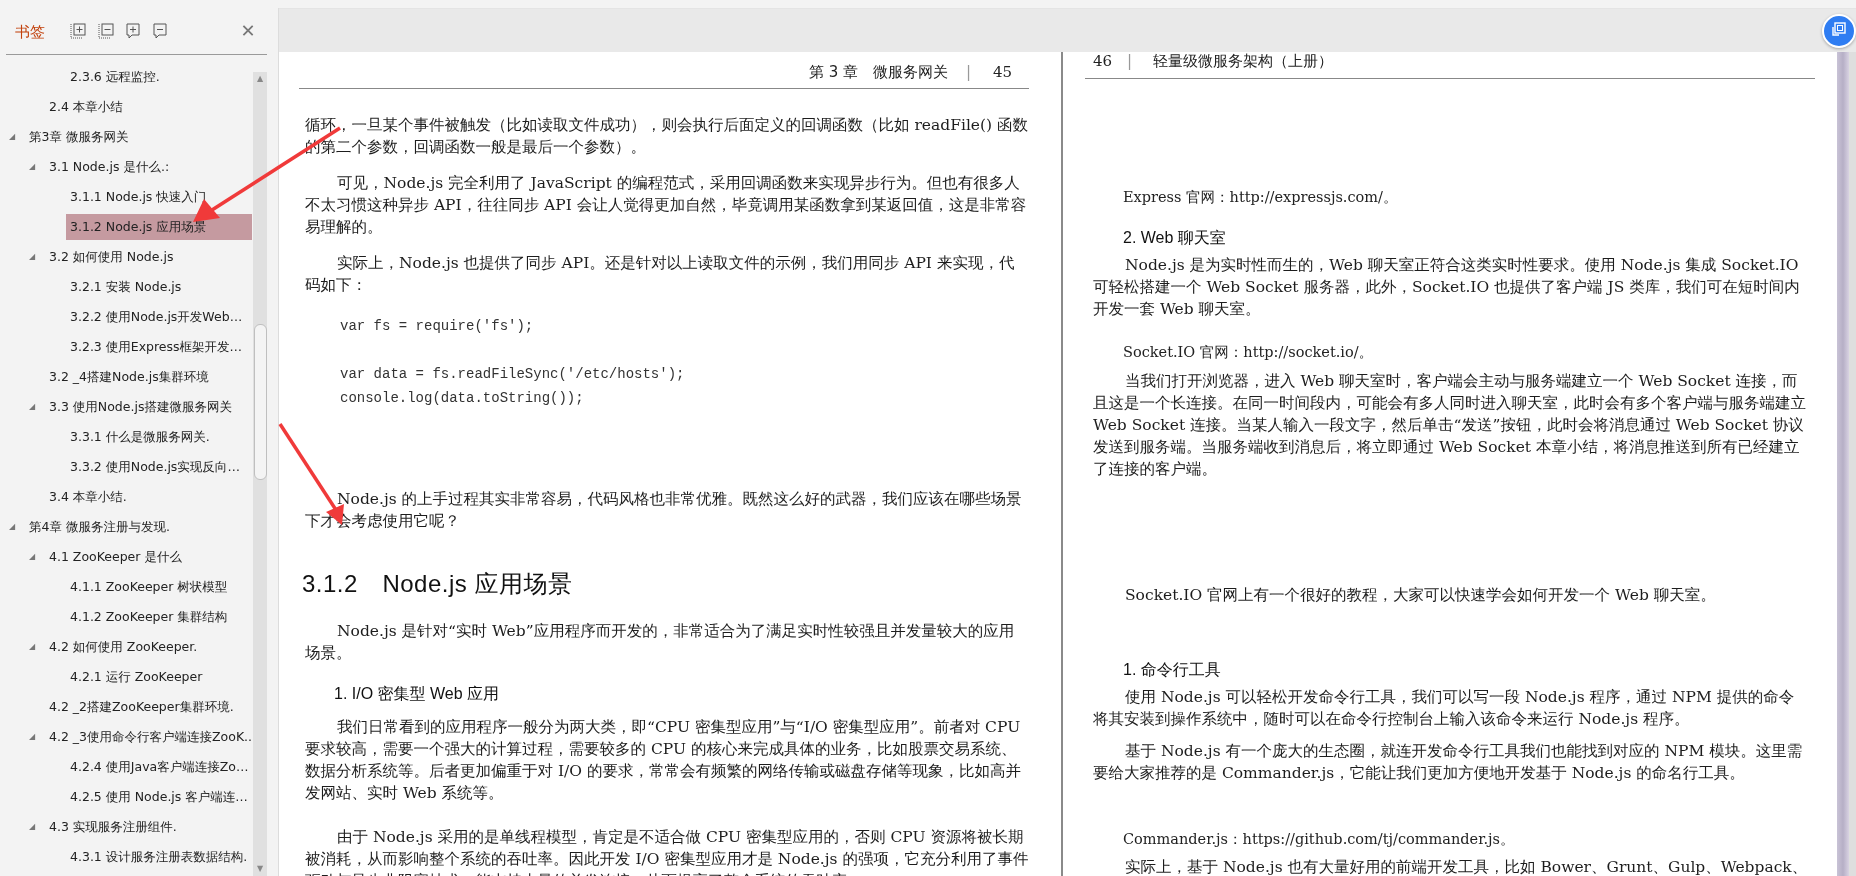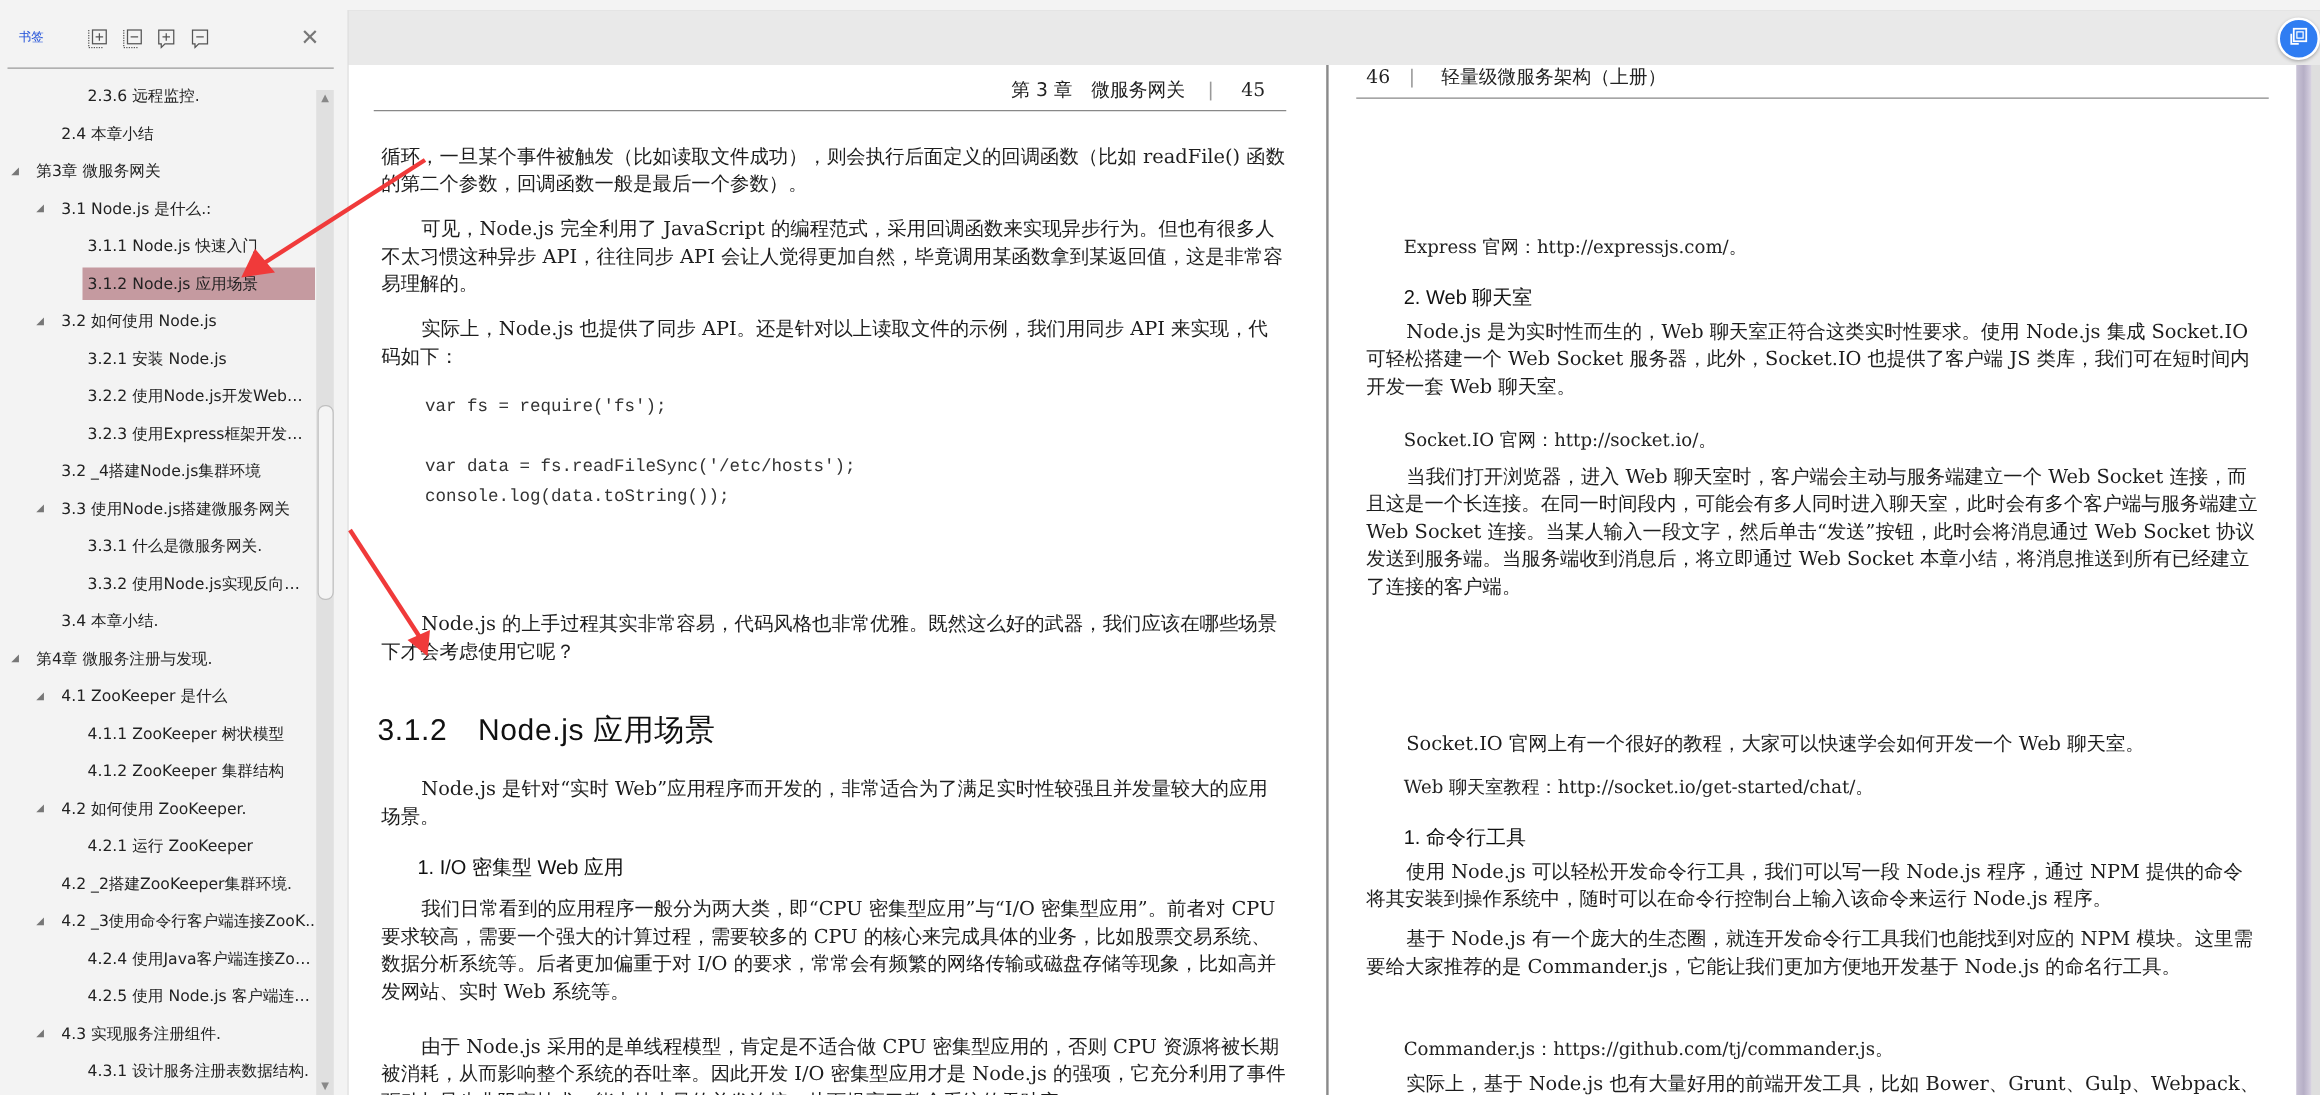--- a/index.html
+++ b/index.html
@@ -5,21 +5,21 @@
   html, body { margin:0; padding:0; }
   body {
     width:1856px; height:876px; overflow:hidden; position:relative;
     background:#e9e9e9;
     font-family:"DejaVu Sans", sans-serif;
   }
   .topbar { position:absolute; left:0; top:0; width:1856px; height:8px; background:#f3f3f3; border-bottom:1px solid #e4e4e4; }
   
   .sidebar { position:absolute; left:0; top:8px; width:278px; height:868px; background:#f3f3f3; border-right:1px solid #dcdcdc; }
   .sb-header { position:absolute; left:0; top:0; width:268px; height:46px; }
-  .sb-title { position:absolute; left:15px; top:15px; font-size:10px; color:#1d4ed8; }
+  .sb-title { position:absolute; left:15px; top:15px; font-size:15px; color:#c2410c; }
   .sb-tool { position:absolute; top:15px; width:14px; height:14px; color:#555; font-size:12px; line-height:14px; text-align:center; }
   .sb-tool svg { width:16px; height:16px; }
   .sb-close { position:absolute; left:238px; top:12px; font-size:18px; color:#777; width:20px; text-align:center; }
   .sb-sep { position:absolute; left:6px; top:46px; width:261px; height:1px; background:#9a9a9a; }
   .sb-list { position:absolute; left:0; top:56px; width:252px; height:812px; overflow:hidden; }
   .bm { position:absolute; height:26px; line-height:26px; font-size:12.5px; color:#222; white-space:nowrap; overflow:hidden; text-overflow:ellipsis; }
   .bm .tri { position:absolute; left:-20px; top:0; font-size:8px; color:#777; }
   .bm.sel { background:#c59aa0; }
   .sb-scroll { position:absolute; left:253px; top:64px; width:14px; height:804px; background:#e0e0e0; }
   .sb-scroll .up, .sb-scroll .dn { position:absolute; left:0; width:14px; height:14px; font-size:8px; color:#888; text-align:center; line-height:14px; }
@@ -154,21 +154,20 @@
     <div class="hdr" style="left:64px;top:0px;color:#999">|</div>
     <div class="hdr" style="left:90px;top:0px">轻量级微服务架构（上册）</div>
     <div class="hdr-rule" style="left:22px;top:26px;width:730px"></div>
 
     <div class="link" style="left:60px;top:136px">Express 官网：http://expressjs.com/。</div>
     <div class="h3" style="left:60px;top:176px">2. Web 聊天室</div>
     <div class="p indent" style="left:30px;top:202px;width:716px">Node.js 是为实时性而生的，Web 聊天室正符合这类实时性要求。使用 Node.js 集成 Socket.IO 可轻松搭建一个 Web Socket 服务器，此外，Socket.IO 也提供了客户端 JS 类库，我们可在短时间内开发一套 Web 聊天室。</div>
     <div class="link" style="left:60px;top:291px">Socket.IO 官网：http://socket.io/。</div>
     <div class="p indent" style="left:30px;top:318px;width:716px">当我们打开浏览器，进入 Web 聊天室时，客户端会主动与服务端建立一个 Web Socket 连接，而且这是一个长连接。在同一时间段内，可能会有多人同时进入聊天室，此时会有多个客户端与服务端建立 Web Socket 连接。当某人输入一段文字，然后单击“发送”按钮，此时会将消息通过 Web Socket 协议发送到服务端。当服务端收到消息后，将立即通过 Web Socket 本章小结，将消息推送到所有已经建立了连接的客户端。</div>
     <div class="p indent" style="left:30px;top:532px;width:716px">Socket.IO 官网上有一个很好的教程，大家可以快速学会如何开发一个 Web 聊天室。</div>
-    <div class="link" style="left:60px;top:568px">Web 聊天室教程：http://socket.io/get-started/chat/。</div>
     <div class="h3" style="left:60px;top:608px">1. 命令行工具</div>
     <div class="p indent" style="left:30px;top:634px;width:716px">使用 Node.js 可以轻松开发命令行工具，我们可以写一段 Node.js 程序，通过 NPM 提供的命令将其安装到操作系统中，随时可以在命令行控制台上输入该命令来运行 Node.js 程序。</div>
     <div class="p indent" style="left:30px;top:688px;width:716px">基于 Node.js 有一个庞大的生态圈，就连开发命令行工具我们也能找到对应的 NPM 模块。这里需要给大家推荐的是 Commander.js，它能让我们更加方便地开发基于 Node.js 的命名行工具。</div>
     <div class="link" style="left:60px;top:778px">Commander.js：https://github.com/tj/commander.js。</div>
     <div class="p indent" style="left:30px;top:804px;width:716px">实际上，基于 Node.js 也有大量好用的前端开发工具，比如 Bower、Grunt、Gulp、Webpack、Yeoman 等。</div>
   </div>
 
   <div class="right-edge"></div>
   <div class="bottom-strip"></div>
 </div>

